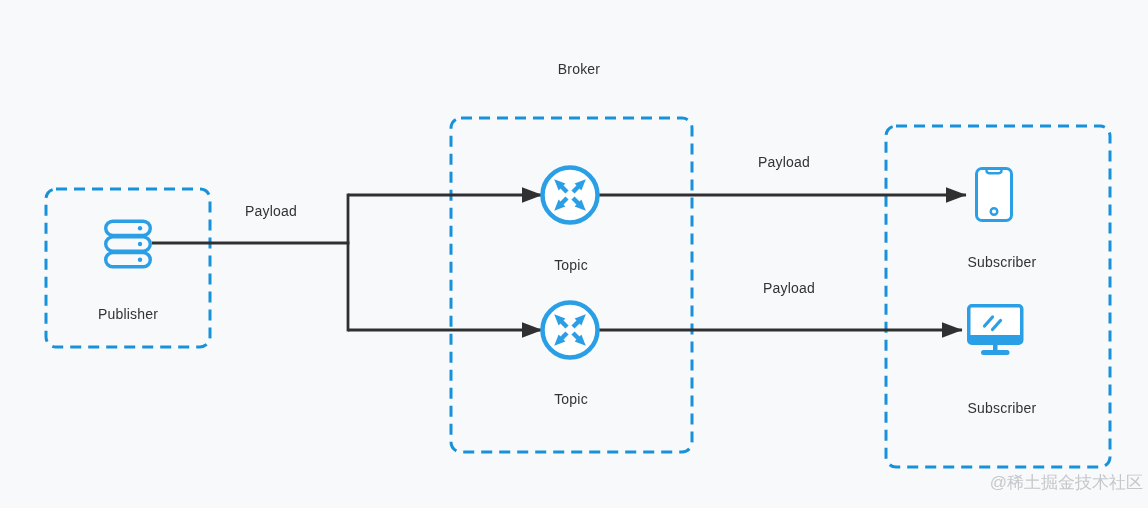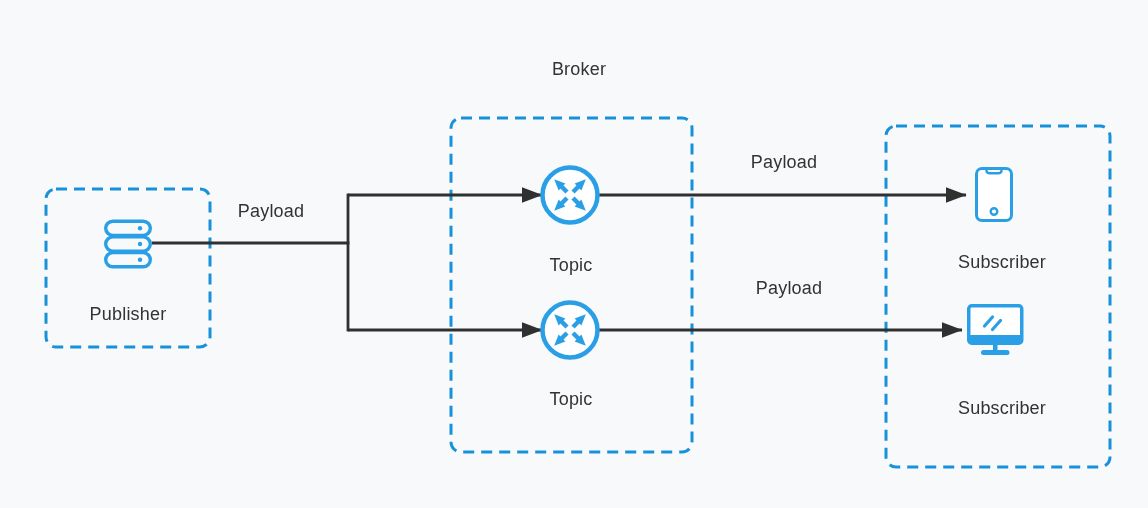--- a/index.html
+++ b/index.html
@@ -45,21 +45,21 @@
   .arrowhead-fill{ fill:var(--edge); }
   
   .i-stroke{ stroke:var(--icon-blue); fill:none; }
   .i-fill{ fill:var(--icon-blue); stroke:none; }
   .node-circle{ fill:#ffffff; stroke:var(--icon-blue); stroke-width:4.5; }
   .screen-fill{ fill:#ffffff; }
   
   .lbl{
     position:absolute;
     transform:translate(-50%,-50%);
-    font-size:18px;
+    font-size:14px;
     color:var(--text);
     white-space:nowrap;
     letter-spacing:.2px;
     user-select:none;
   }
   .watermark{
     position:absolute;
     right:5px;
     top:471px;
     font-size:17px;
@@ -156,14 +156,15 @@
   <div class="lbl" style="left:1002px;top:262px;">Subscriber</div>
 
   <div class="lbl" style="left:1002px;top:408px;">Subscriber</div>
 
   <div class="lbl" style="left:271px;top:211px;">Payload</div>
 
   <div class="lbl" style="left:784px;top:162px;">Payload</div>
 
   <div class="lbl" style="left:789px;top:288px;">Payload</div>
 
+  <div class="watermark">@稀土掘金技术社区</div>
 
 </div>
 
 </body></html>

